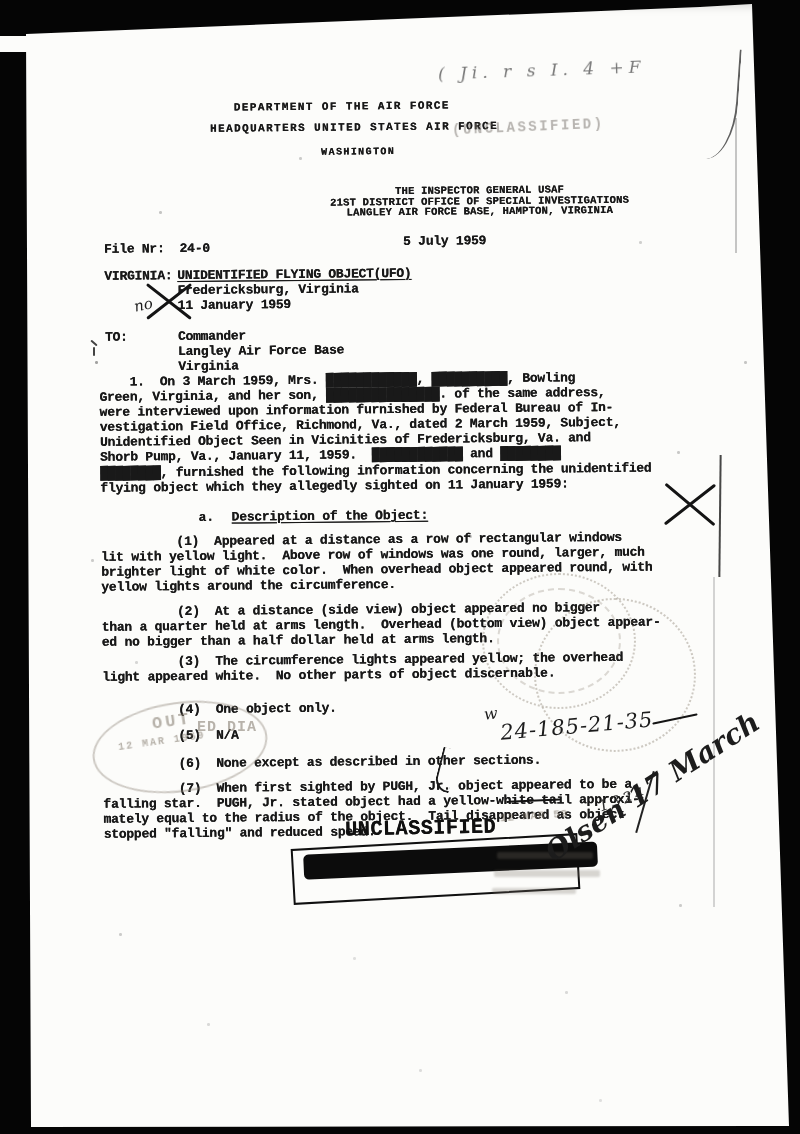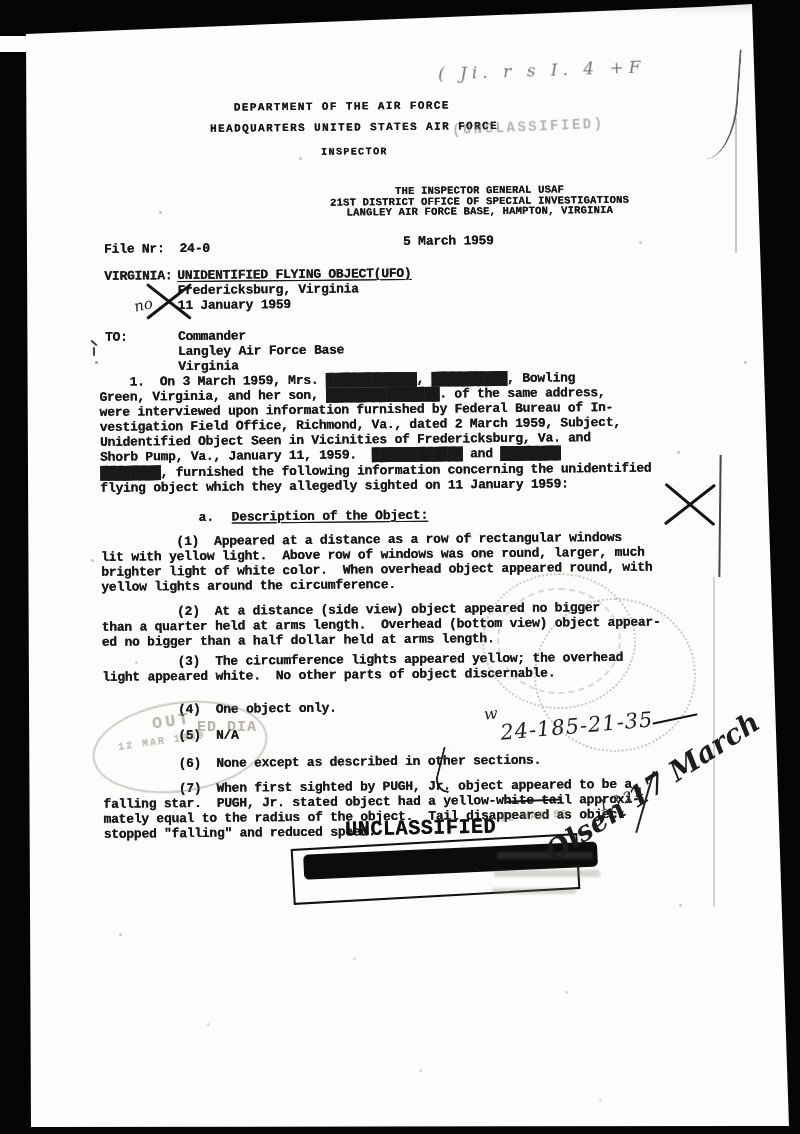--- a/index.html
+++ b/index.html
@@ -55,28 +55,28 @@
 <body>
 
 <div class="page"></div>
 <div class="notch"></div>
 <div class="speckles"></div>
 
 <div class="layer text-rot">
 
   <div class="txt hdr" style="left:238px;top:100px;">DEPARTMENT OF THE AIR FORCE</div>
   <div class="txt hdr" style="left:214px;top:121px;">HEADQUARTERS UNITED STATES AIR FORCE</div>
-  <div class="txt hdr" style="left:325px;top:146px;font-size:10px;">INSPECTOR</div>
+  <div class="txt hdr" style="left:325px;top:146px;font-size:10px;">WASHINGTON</div>
 
   <div class="txt office" style="left:316px;top:186px;">THE INSPECTOR GENERAL USAF
 21ST DISTRICT OFFICE OF SPECIAL INVESTIGATIONS
 LANGLEY AIR FORCE BASE, HAMPTON, VIRGINIA</div>
 
   <div class="txt body-txt" style="left:107px;top:239px;">File Nr:  24-0</div>
-  <div class="txt body-txt" style="left:406px;top:234px;">5 March 1959</div>
+  <div class="txt body-txt" style="left:406px;top:234px;">5 July 1959</div>
 
   <div class="txt body-txt" style="left:107px;top:266px;">VIRGINIA:</div>
   <div class="txt body-txt u" style="left:180px;top:266px;">UNIDENTIFIED FLYING OBJECT(UFO)</div>
   <div class="txt body-txt" style="left:180px;top:281px;">Fredericksburg, Virginia
 11 January 1959</div>
 
   <div class="txt body-txt" style="left:107px;top:327px;">TO:</div>
   <div class="txt body-txt" style="left:180px;top:327px;">Commander
 Langley Air Force Base
 Virginia</div>

